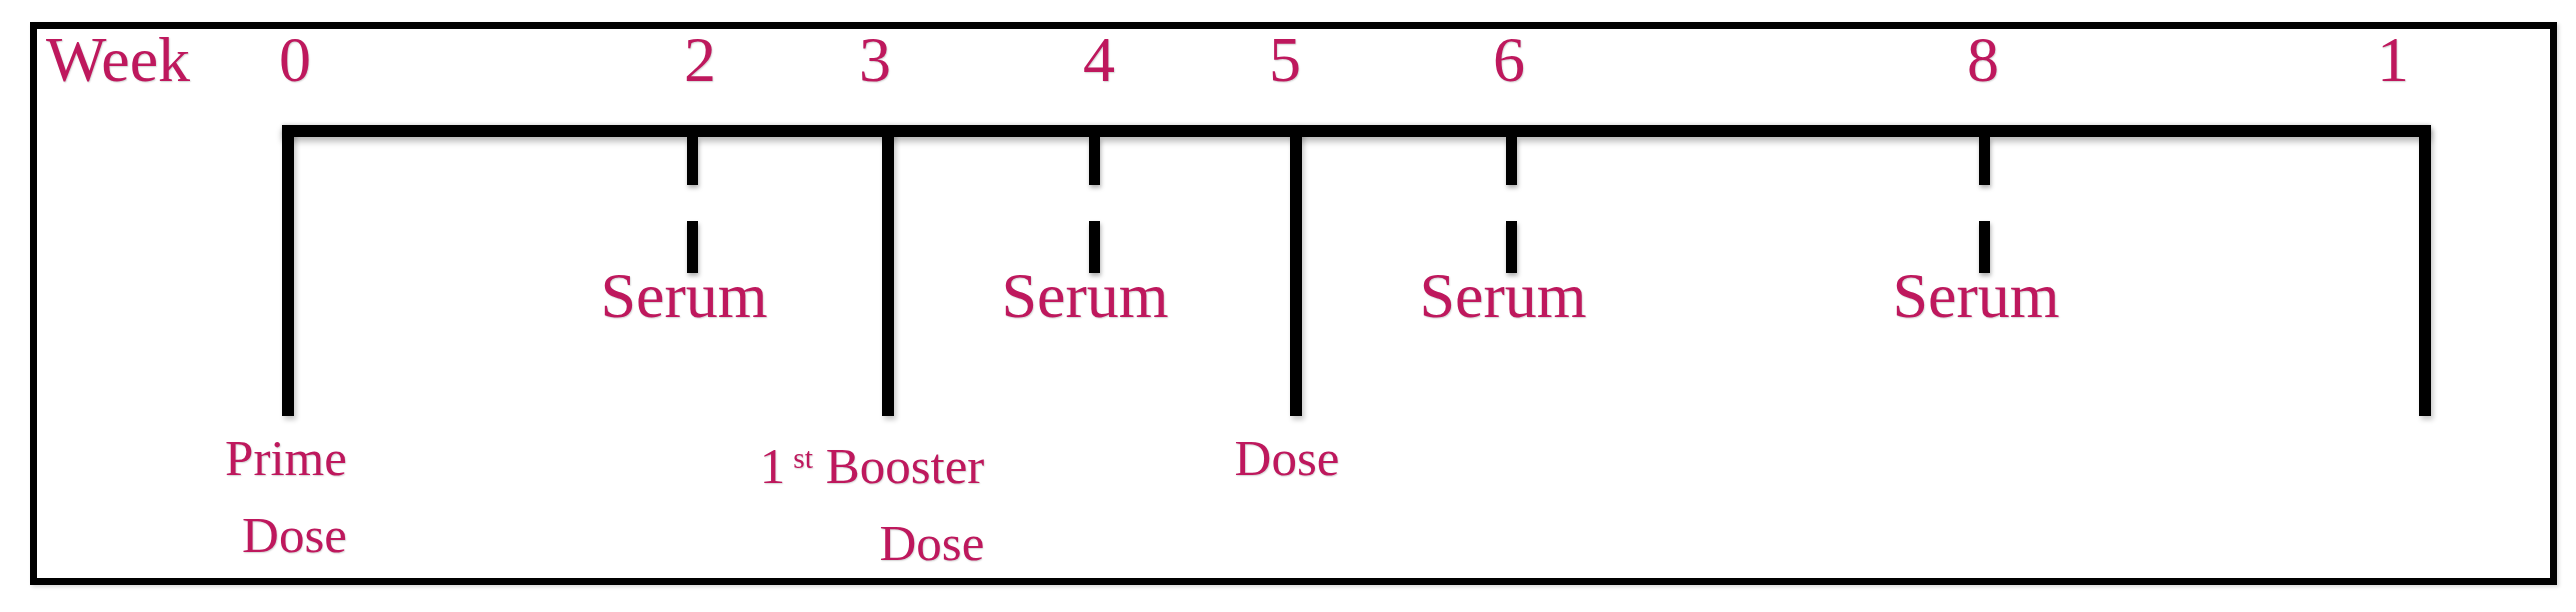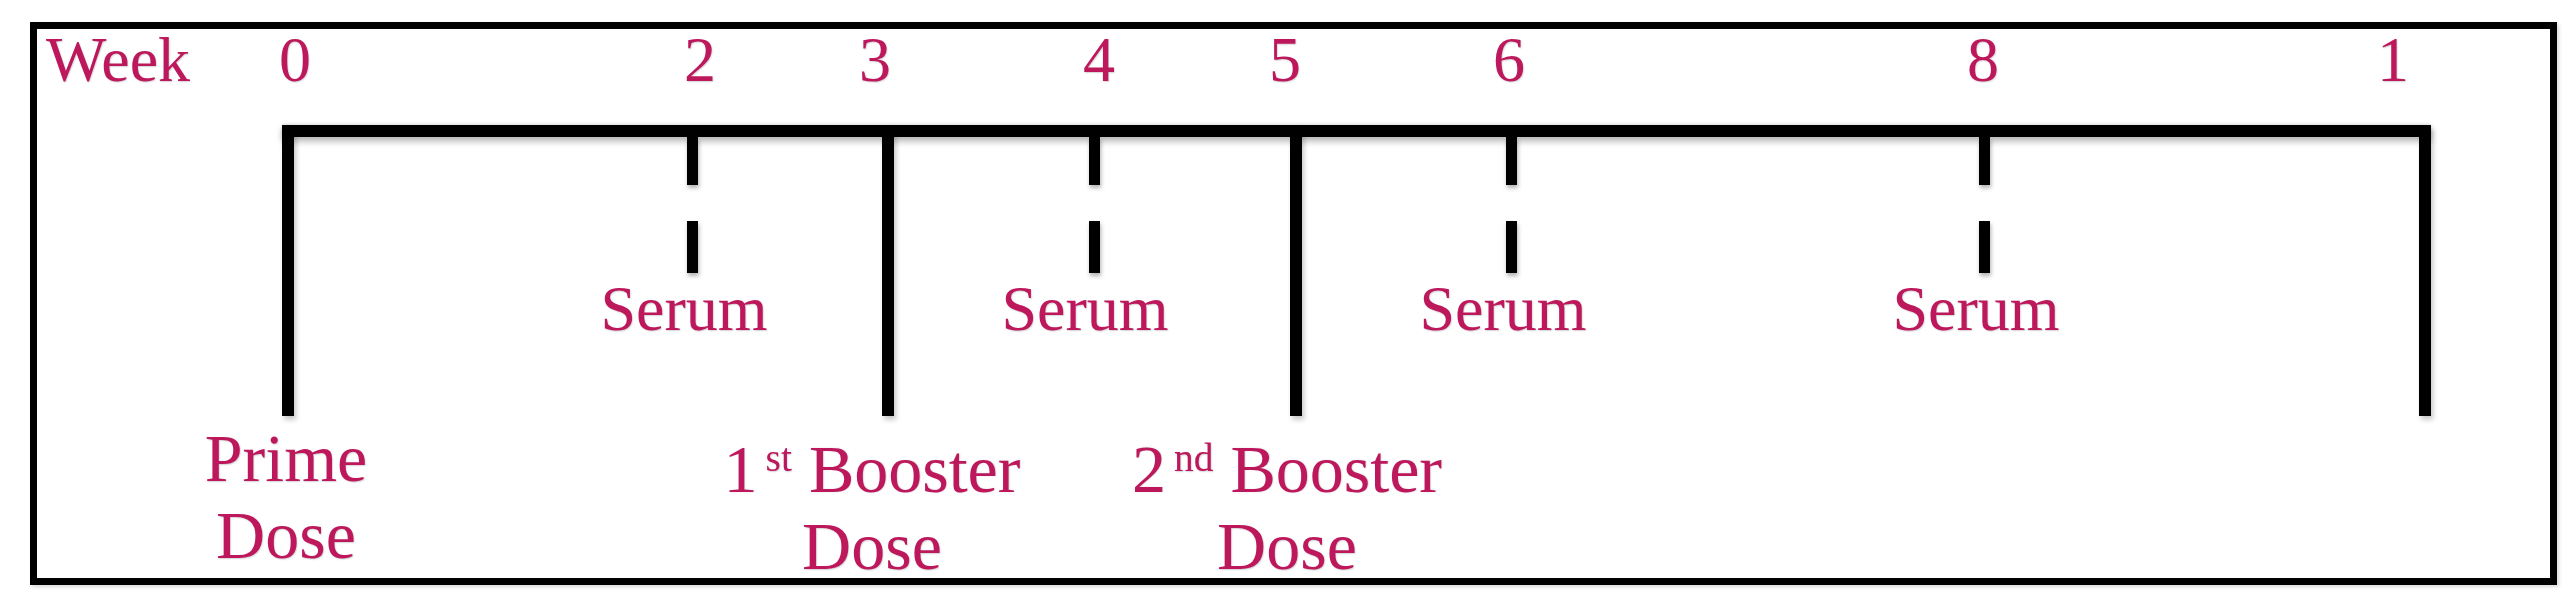--- a/index.html
+++ b/index.html
@@ -58,28 +58,28 @@
   .txt {
     position: absolute;
     font-size: 64px;
     line-height: 1;
     white-space: nowrap;
     text-shadow: 0.7px 0.7px 1.5px rgba(0,0,0,0.18);
   }
   .centered { transform: translateX(-50%); }
   .week-word { left: 46px; top: 28px; }
   .toplabel { top: 28px; }
-  .serum { top: 277px; }
+  .serum { top: 264px; }
   .event-label {
     position: absolute;
     top: 420px;
-    font-size: 68px;
+    font-size: 51px;
     line-height: 77px;
     transform: translateX(-50%);
-    text-align: center;
+    text-align: right;
     white-space: nowrap;
     text-shadow: 0.7px 0.7px 1.5px rgba(0,0,0,0.18);
   }
   .sup {
     font-size: 58%;
     vertical-align: 0.52em;
     margin-left: 8px;
   }
 </style>
 </head>
@@ -120,19 +120,18 @@
     <div>Prime</div>
     <div>Dose</div>
   </div>
 
   <div class="event-label" style="left:872px">
     <div><span>1</span><span class="sup">st</span><span> Booster</span></div>
     <div>Dose</div>
   </div>
 
   <div class="event-label" style="left:1287px">
-    <div><span>2</span><span class="sup">nd</span><span> Booster</span></div>
     <div>Dose</div>
   </div>
 
 
 </div>
 
 
 </body></html>

